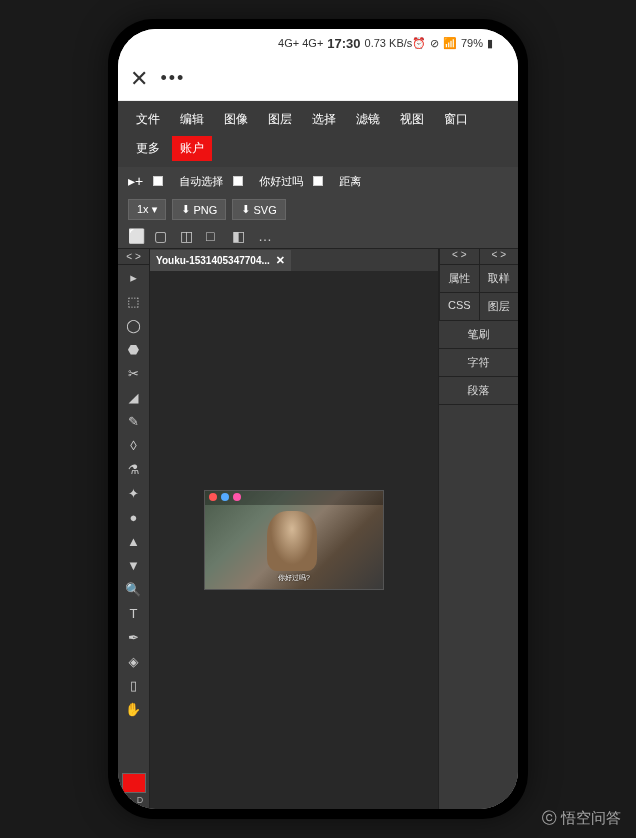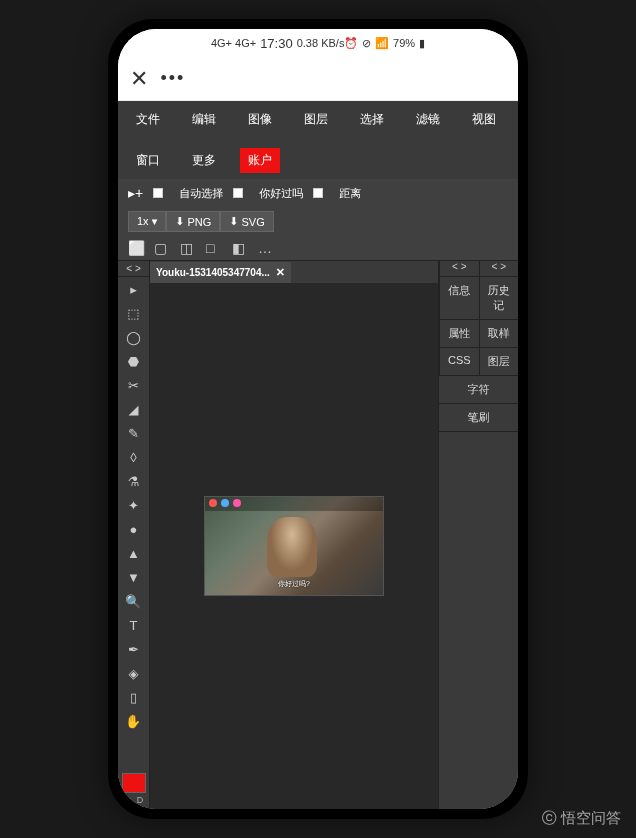--- a/index.html
+++ b/index.html
@@ -39,33 +39,33 @@
       background: #fff;
       border-radius: 38px;
       overflow: hidden;
       display: flex;
       flex-direction: column;
     }
     .status-bar {
       height: 28px;
       background: #fff;
       display: flex;
-      justify-content: center;
+      justify-content: flex-end;
       align-items: center;
       padding: 6px 25px;
       font-size: 11px;
       color: #333;
     }
     .status-left, .status-right {
       display: flex;
       align-items: center;
       gap: 4px;
     }
     .status-left .time {
-      font-weight: normal;
+      font-weight: bold;
       font-size: 13px;
     }
     .app-header {
       height: 44px;
       background: #fff;
       display: flex;
       align-items: center;
       padding: 0 12px;
       border-bottom: 1px solid #eee;
     }
@@ -82,21 +82,21 @@
     .more-dots {
       font-size: 18px;
       color: #333;
       letter-spacing: 2px;
     }
     .menu-bar {
       background: #3a3a3a;
       display: flex;
       flex-wrap: wrap;
       padding: 6px 10px;
-      gap: 16px;
+      gap: 4px;
     }
     .menu-item {
       color: #fff;
       font-size: 12px;
       padding: 4px 8px;
     }
     .menu-item.active {
       background: #e11;
     }
     .options-bar {
@@ -121,20 +121,21 @@
       width: 10px;
       height: 10px;
       border: 1px solid #ccc;
       background: #fff;
     }
     .export-bar {
       background: #404040;
       display: flex;
       align-items: center;
       padding: 4px 10px;
+      gap: 6px;
     }
     .export-btn {
       background: #555;
       color: #fff;
       border: 1px solid #666;
       padding: 3px 8px;
       font-size: 11px;
       display: flex;
       align-items: center;
       gap: 3px;
@@ -312,21 +313,21 @@
 </head>
 <body>
 
 <div class="phone-frame">
   <div class="phone-screen">
 
     <div class="status-bar">
       <div class="status-left">
         <span>4G+ 4G+</span>
         <span class="time">17:30</span>
-        <span>0.38 KB/s</span>
+        <span>0.73 KB/s</span>
       </div>
       <div class="status-right">
         <span>⏰</span>
         <span>⊘</span>
         <span>📶</span>
         <span>79%</span>
         <span>▮</span>
       </div>
     </div>
 
@@ -436,36 +437,35 @@
           </div>
         </div>
       </div>
 
       <div class="panels-right">
         <div class="panel-collapse-row">
           <div class="panel-collapse">&lt; &gt;</div>
           <div class="panel-collapse">&lt; &gt;</div>
         </div>
         <div class="panel-row">
-          <div class="panel-tab">信息</div>
-          <div class="panel-tab">历史记</div>
-        </div>
-        <div class="panel-row">
           <div class="panel-tab">属性</div>
           <div class="panel-tab">取样</div>
         </div>
         <div class="panel-row">
           <div class="panel-tab">CSS</div>
           <div class="panel-tab">图层</div>
         </div>
         <div class="panel-row">
+          <div class="panel-tab single">笔刷</div>
+        </div>
+        <div class="panel-row">
           <div class="panel-tab single">字符</div>
         </div>
         <div class="panel-row">
-          <div class="panel-tab single">笔刷</div>
+          <div class="panel-tab single">段落</div>
         </div>
       </div>
 
     </div>
 
   </div>
 </div>
 
 <div class="watermark">ⓒ 悟空问答</div>
 

